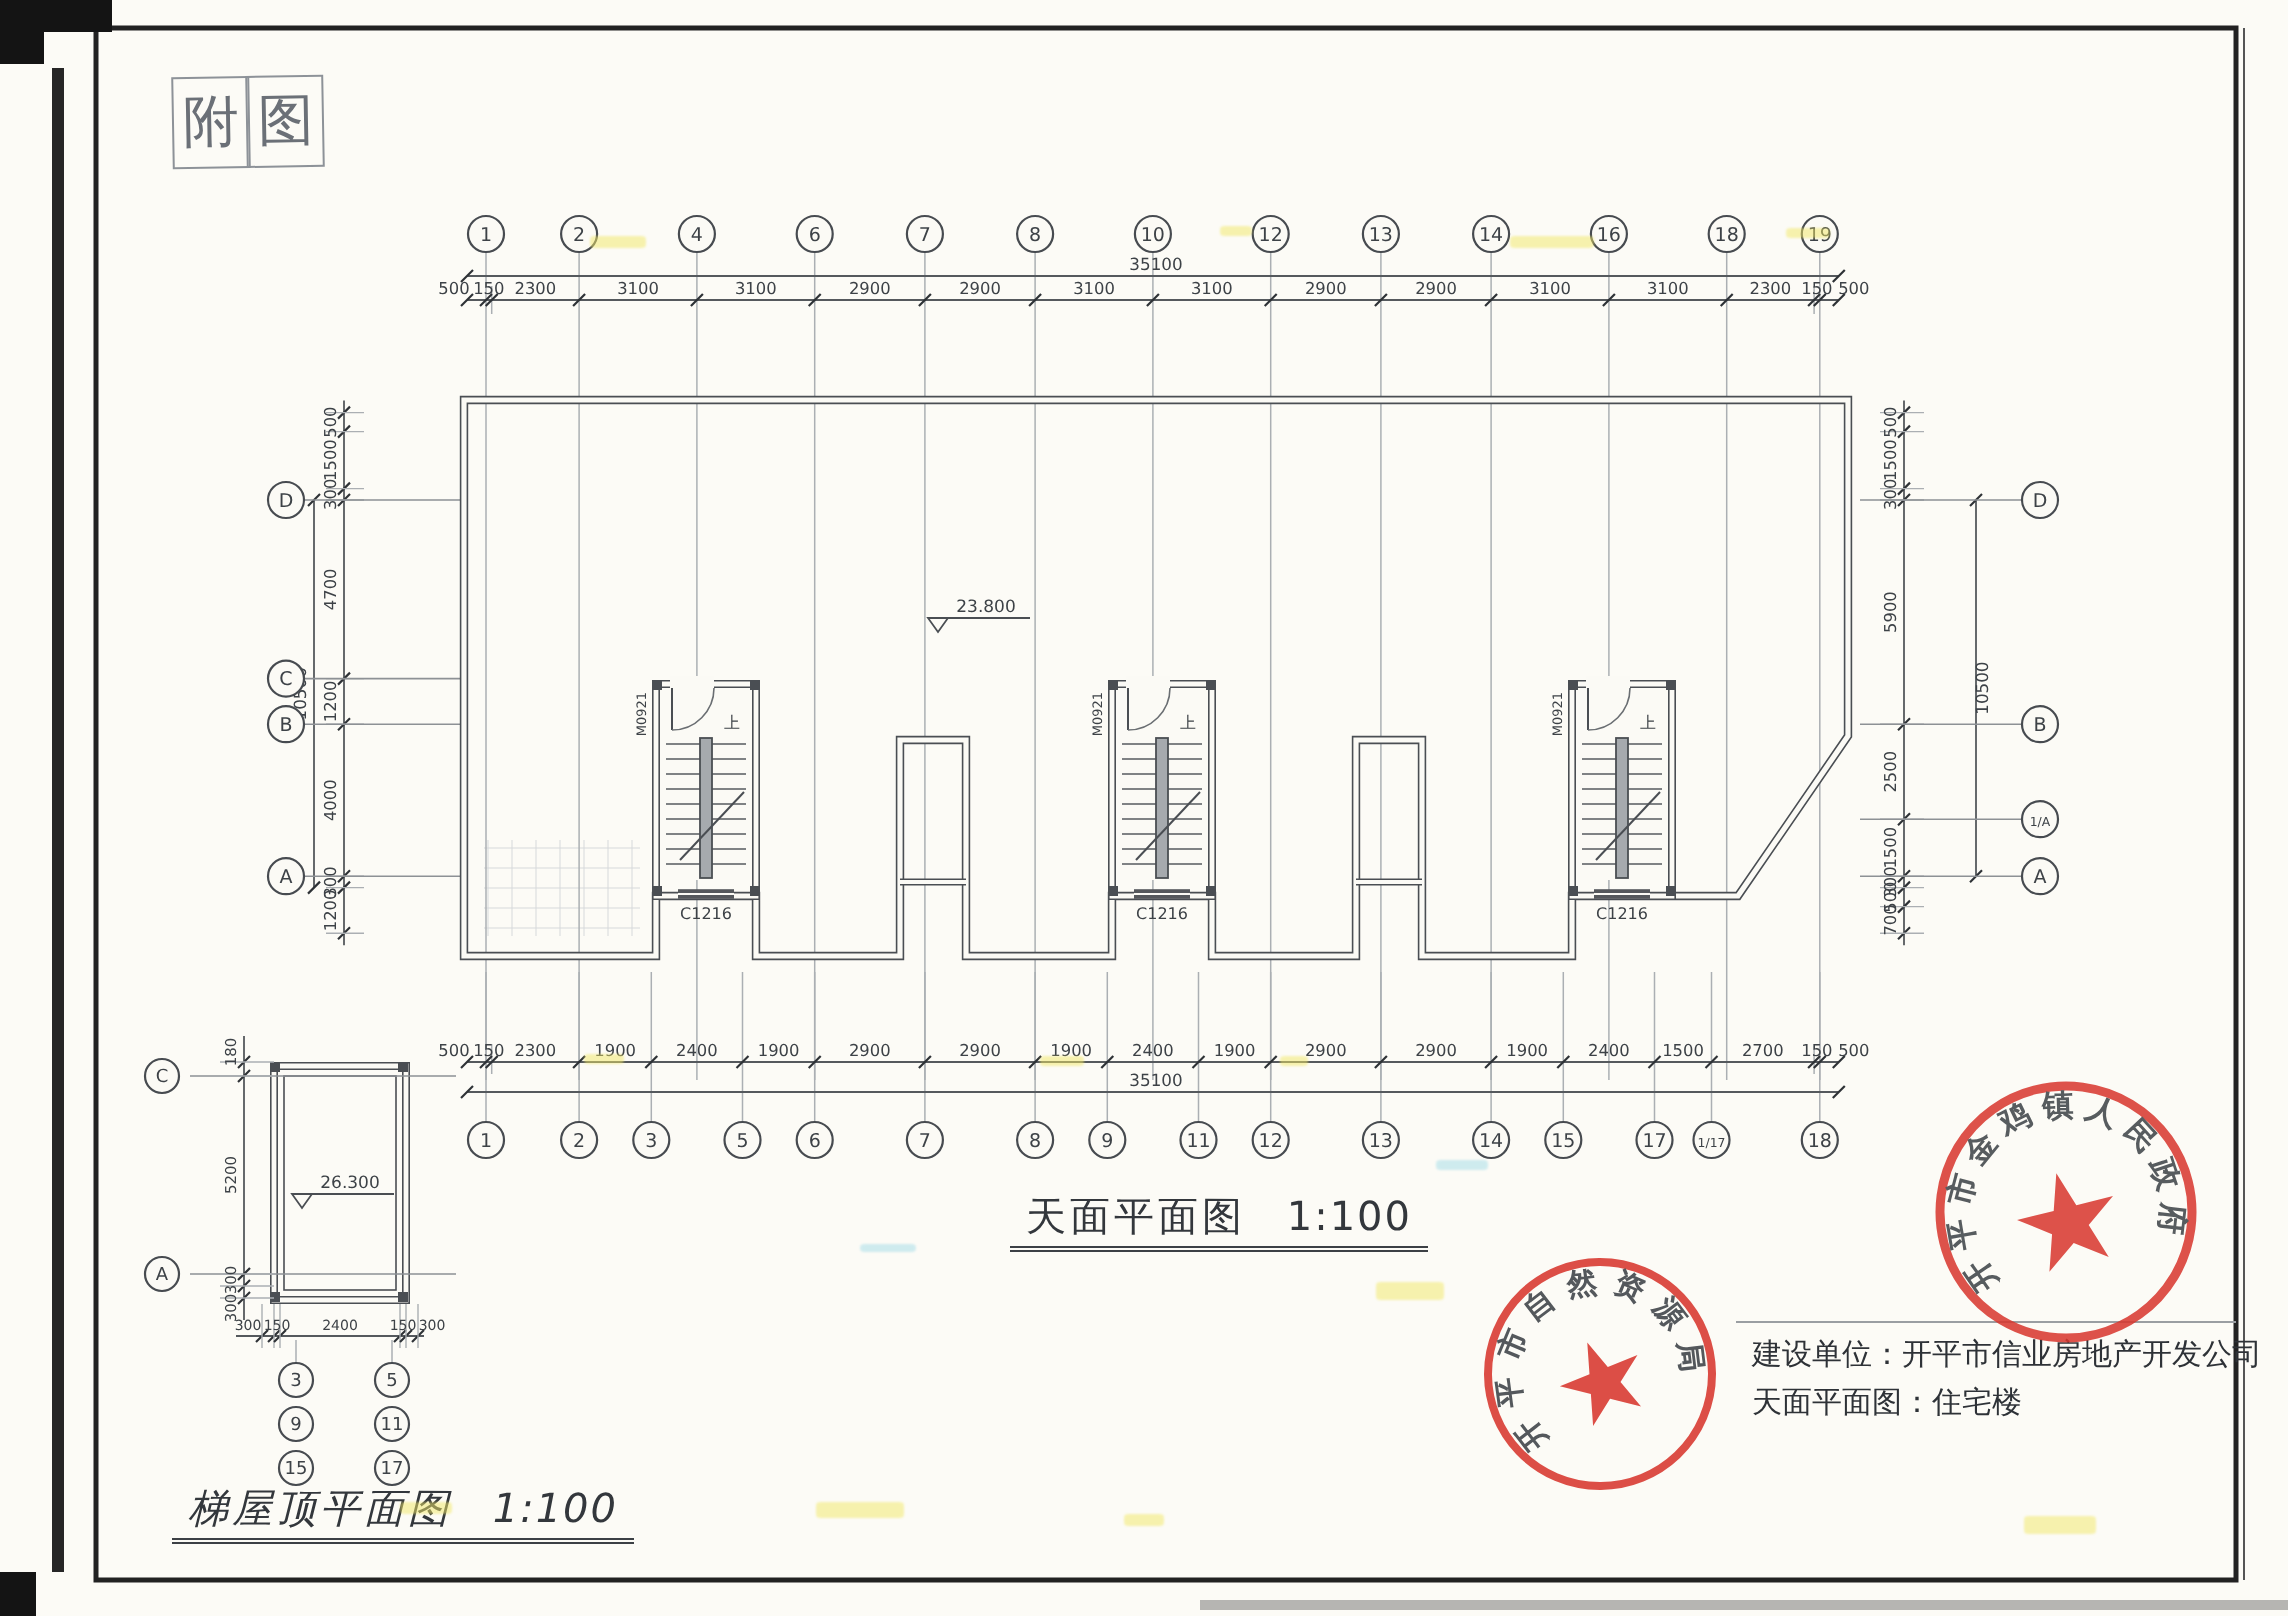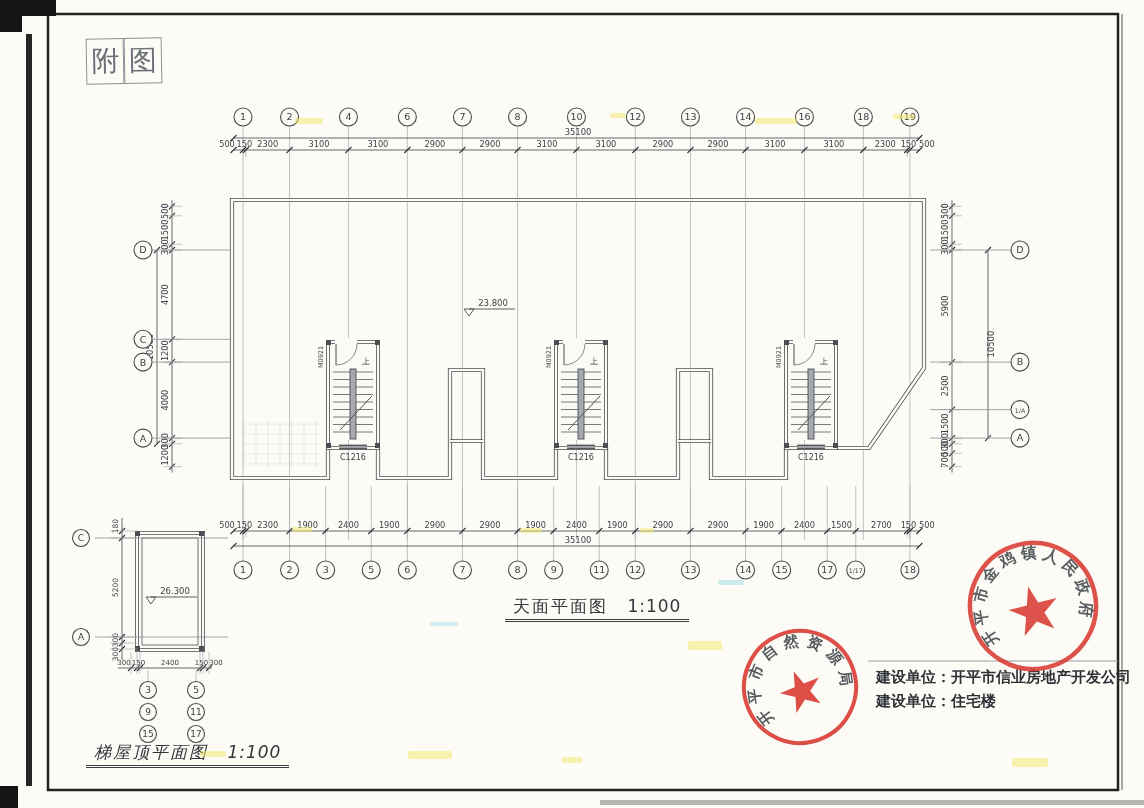--- a/index.html
+++ b/index.html
@@ -1,28 +1,28 @@
 <!DOCTYPE html>
 <html><head>
 <meta charset="utf-8">
 <style>
   html,body{margin:0;padding:0;background:#e9e9e7;}
   #page{position:relative;width:1144px;height:808px;background:#fcfbf6;overflow:hidden;
         font-family:"DejaVu Sans",sans-serif;}
   svg{position:absolute;left:0;top:0;}
   svg text{font-family:"DejaVu Sans",sans-serif;fill:#3d4247;}
-  .caption{position:absolute;color:#33373c;font-size:17px;white-space:nowrap;}
+  .caption{position:absolute;color:#33373c;font-size:20px;white-space:nowrap;}
   .caption-inner{border-bottom:3px double #3c4045;padding:0 8px 3px;letter-spacing:2px;}
   .caption .scale{letter-spacing:1px;margin-left:12px;}
   .tagbox{position:absolute;left:86px;top:38px;display:flex;transform:rotate(-1deg);}
   .tagcell{width:37px;height:44px;border:1.6px solid #8d9298;margin-right:-1.6px;
            display:flex;align-items:center;justify-content:center;
            font-size:28px;color:#6b7077;}
   .info{position:absolute;left:876px;top:666px;width:262px;font-size:15px;
-        line-height:23.5px;color:#2e3237;font-weight:700;}
+        line-height:23.5px;color:#2e3237;font-weight:400;}
   .ind1{padding-left:62px;}
   .ind2{padding-left:92px;}
   .hl{position:absolute;background:#f2e867;opacity:.5;border-radius:2px;filter:blur(.6px);}
   .cy{background:#aadfe9;opacity:.55;}
   .smudge{position:absolute;background:#141414;}
 </style>
 </head>
 <body>
 
 <div id="page">
@@ -472,21 +472,21 @@
   </div>
   <div class="caption" style="left:86px;top:741px;font-style:italic;">
     <span class="caption-inner">
       <span>梯屋顶平面图</span>
       <span class="scale">1:100</span>
     </span>
   </div>
 
   <div class="info">
     <div>建设单位：开平市信业房地产开发公司</div>
-    <div>建设单位：住宅楼</div>
+    <div>天面平面图：住宅楼</div>
   </div>
 
   <div class="hl" style="left:295px;top:118px;width:28px;height:6px;"></div>
   <div class="hl" style="left:610px;top:113px;width:16px;height:5px;"></div>
   <div class="hl" style="left:755px;top:118px;width:42px;height:6px;"></div>
   <div class="hl" style="left:893px;top:114px;width:22px;height:5px;"></div>
   <div class="hl" style="left:292px;top:527px;width:20px;height:5px;"></div>
   <div class="hl" style="left:520px;top:528px;width:22px;height:5px;"></div>
   <div class="hl" style="left:640px;top:528px;width:14px;height:5px;"></div>
   <div class="hl" style="left:688px;top:641px;width:34px;height:9px;"></div>

